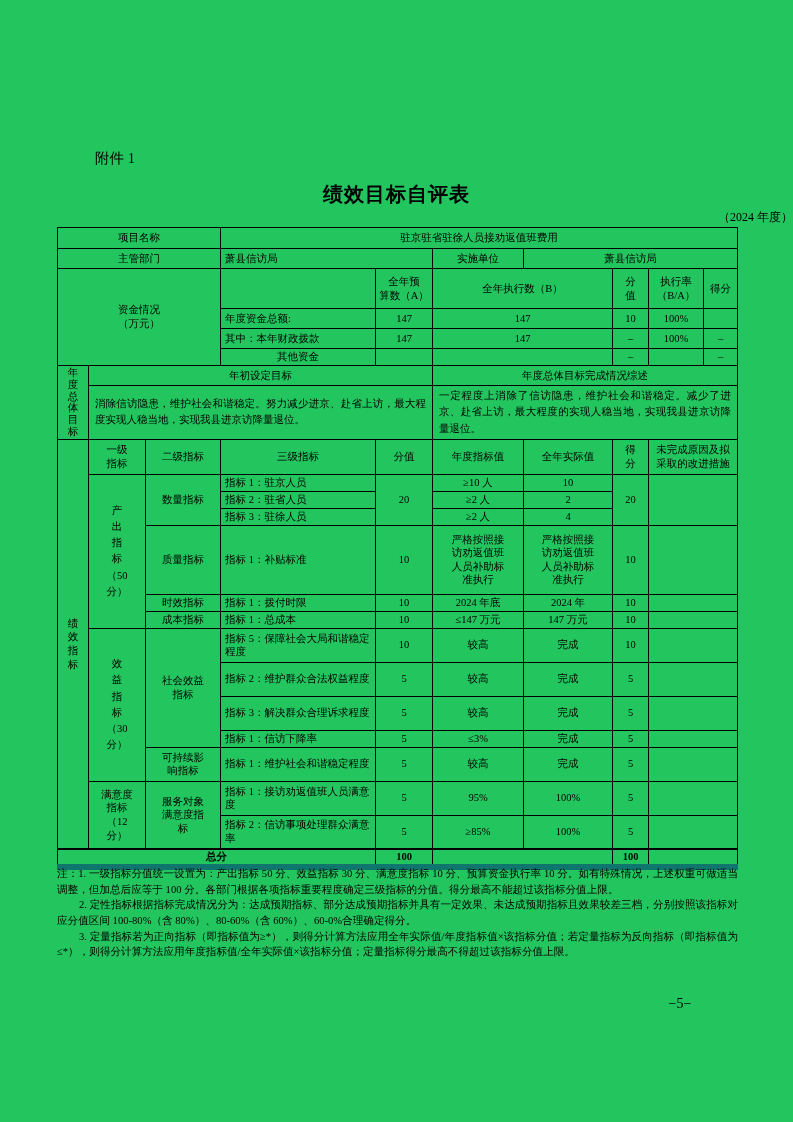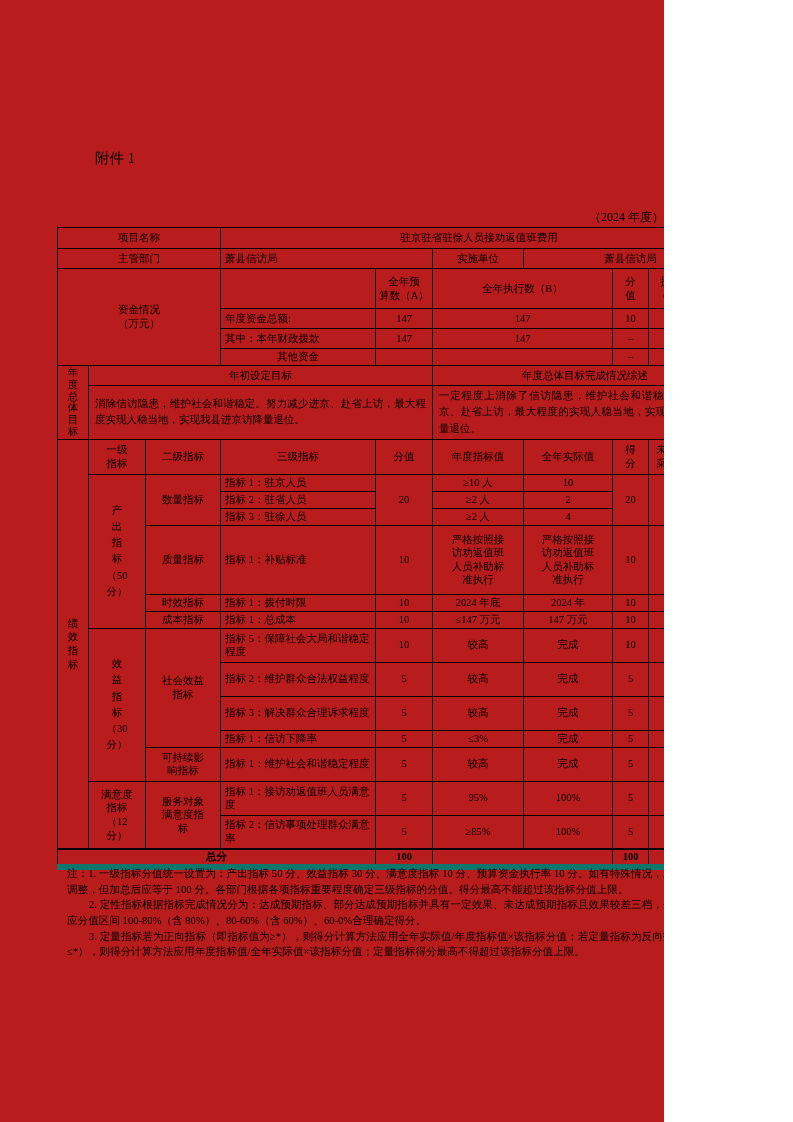--- a/index.html
+++ b/index.html
@@ -1,17 +1,17 @@
 <!DOCTYPE html>
 <html><head>
 <meta charset="utf-8">
 <style>
   html,body { margin:0; padding:0; background:#ffffff; }
   .page {
-    position:relative; width:664px; height:1122px; background:#b91c1c;
+    position:relative; width:793px; height:1122px; background:#22c55e;
     font-family:"Liberation Serif","DejaVu Serif",serif; color:#000;
     overflow:hidden;
   }
   .attachment { position:absolute; left:95px; top:149px; font-size:14.5px; }
   .doc-title {
     position:absolute; left:0; top:181px; width:100%; text-align:center;
     font-family:"Liberation Sans","DejaVu Sans",sans-serif;
     font-weight:bold; font-size:20px; letter-spacing:1px;
   }
   .doc-subtitle { position:absolute; left:0; top:209px; width:100%; text-align:right; font-size:12px; }
@@ -21,32 +21,33 @@
     border:1px solid #000; font-size:10.5px; line-height:1.3;
     text-align:center; vertical-align:middle; padding:0 2px;
     white-space:pre-line; overflow:hidden; word-break:break-all;
   }
   td.tl { text-align:left; padding-left:4px; }
   td.just { text-align:justify; padding:2px 6px; line-height:1.55; }
   td.vspread { line-height:1.55; }
   td.vtight { line-height:1.12; }
   tr.total td { border-top:2px solid #000; border-bottom:6px solid #0f766e; font-weight:bold; }
 
-  .notes { position:absolute; left:57px; top:866px; width:681px;margin-left:10px; }
+  .notes { position:absolute; left:57px; top:866px; width:681px; }
   .notes p { margin:0; font-size:10.6px; line-height:1.48; text-align:justify; word-break:break-all; }
   .notes p.indent { text-indent:22px; }
 
   .page-number { position:absolute; left:640px; top:996px; width:80px; text-align:center; font-size:14px; }
 </style>
 </head>
 <body>
 
 <div class="page">
 
   <div class="attachment">附件 1</div>
+  <div class="doc-title">绩效目标自评表</div>
   <div class="doc-subtitle">（2024 年度）</div>
 
   <table class="main">
     <colgroup>
       <col style="width:31px">
         <col style="width:57px">
         <col style="width:75px">
       <col style="width:155px">
         <col style="width:57px">
         <col style="width:91px">

